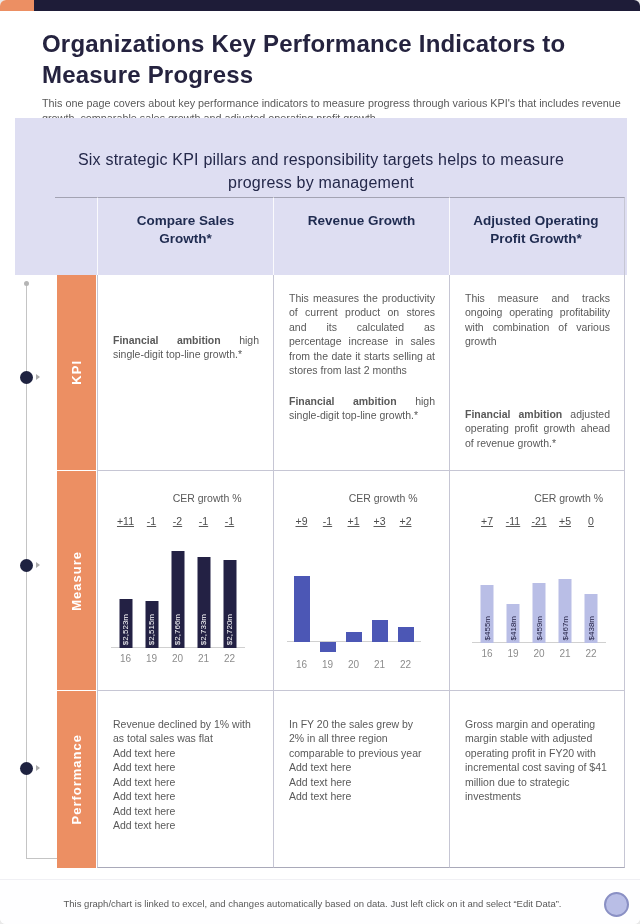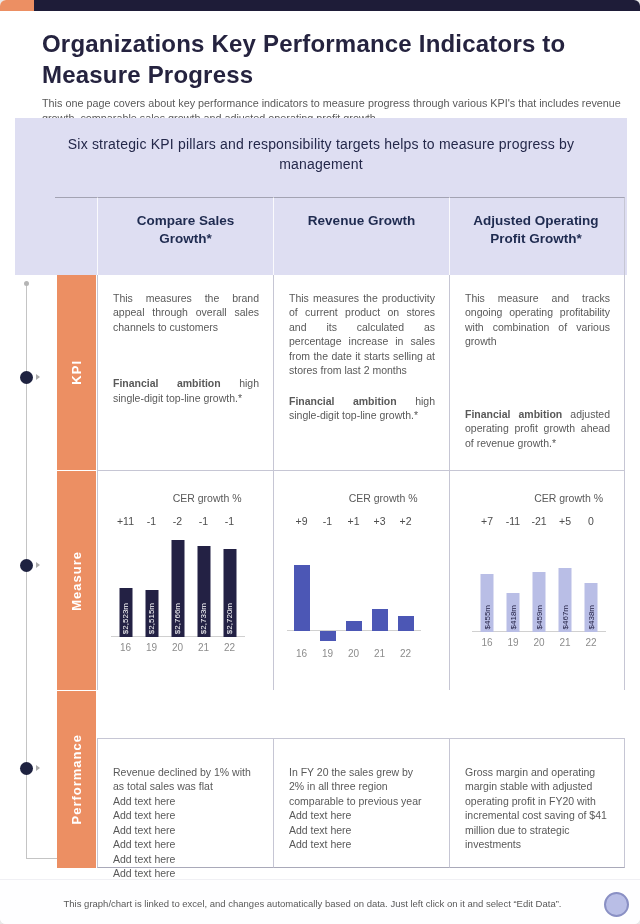--- a/index.html
+++ b/index.html
@@ -13,54 +13,54 @@
   .top-navy   { position:absolute; left:34px; top:0; width:606px; height:11px; background:#1E1C38; }
 
   
   .title { position:absolute; left:42px; top:28px; width:572px; font-size:24px;
            font-weight:bold; color:#25233F; line-height:1.3; letter-spacing:.2px; }
   .subtitle { position:absolute; left:42px; top:96px; width:582px; font-size:10.8px;
               color:#595959; line-height:1.35; }
 
   
   .banner { position:absolute; left:15px; top:118px; width:612px; height:157px; background:#DEDEF2; }
-  .banner-text { margin:16px auto 0 auto; max-width:552px; text-align:center;
-                 font-size:14px; color:#24284A; line-height:1.45; letter-spacing:.2px; }
+  .banner-text { margin:30px auto 0 auto; max-width:552px; text-align:center;
+                 font-size:16px; color:#24284A; line-height:1.45; letter-spacing:.2px; }
 
   
   .grid { position:absolute; left:55px; top:197px; width:570px; height:671px;
           display:grid; grid-template-columns:42px 176px 176px 176px;
           grid-template-rows:78px 195px 220px 178px; }
   .hcell { border-top:1px solid #A3A3B3; padding:14px 22px 0 22px; text-align:center;
            font-size:13.5px; font-weight:bold; color:#1F2B50; line-height:1.35; }
   .hcell.data { border-left:1px solid rgba(255,255,255,.85); }
   .bcell { background:#ffffff; border-left:1px solid #C6C6D4; font-size:10.5px;
            color:#595959; line-height:1.38; }
   .col-last { border-right:1px solid #C6C6D4;padding-left:20px; }
   .row-mid  { border-top:1px solid #C6C6D4; }
   .row-last { border-bottom:1px solid #A9A9B9; }
   .kpi-cell { padding:16px 14px 0 15px; }
   .kpi-desc { text-align:justify; }
   .kpi-amb  { text-align:justify; }
-  .perf-cell { padding:26px 14px 0 15px; white-space:pre-line;margin-top:48px; }
+  .perf-cell { padding:26px 14px 0 15px; white-space:pre-line; }
 
   
   .lcell { background:#ffffff; padding:0 1px 0 2px; }
   .lcell.gap { padding-top:1px; }
   .lfill { width:100%; height:100%; background:#EC8F63; display:flex;
            align-items:center; justify-content:center; }
   .lfill span { writing-mode:vertical-rl; transform:rotate(180deg); color:#ffffff;
                 font-weight:bold; font-size:13px; letter-spacing:1px; }
 
   
   .measure-cell { display:flex; flex-direction:column; align-items:center; padding-top:20px; }
   .chart { width:130px; transform:translateX(-8px); }
   .chart-title { text-align:right; font-size:10.5px; color:#595959; padding-right:1px;
                  margin-bottom:9px; }
-  .cer-row { display:flex; margin-bottom:6px; }
+  .cer-row { display:flex; margin-bottom:17px;text-decoration:underline; }
   .cer-row span { width:26px; text-align:center; font-size:10.5px; color:#4D4D4D; }
   .plot { position:relative; display:flex; }
   .plot-col { position:relative; width:26px; height:100%; }
   .axis { position:absolute; left:-2px; right:-2px; height:1px; background:#D0D0D0; z-index:0; }
   .bar { position:absolute; left:50%; transform:translateX(-50%); z-index:1;
          display:flex; justify-content:center; align-items:flex-end; }
   .bar-label { writing-mode:vertical-rl; transform:rotate(180deg); font-size:8px;
                margin-bottom:3px; white-space:nowrap; }
   .x-row { display:flex; margin-top:4px; }
   .x-row span { width:26px; text-align:center; font-size:10px; color:#8C8C8C; }
@@ -104,21 +104,20 @@
     <div class="hcell data">Compare Sales Growth*</div>
     <div class="hcell data">Revenue Growth</div>
     <div class="hcell data col-last">Adjusted Operating Profit Growth*</div>
 
     <div class="lcell">
       <div class="lfill">
           <span>KPI</span>
         </div>
     </div>
     <div class="bcell kpi-cell">
-      <p class="kpi-desc">This measures the brand appeal through overall sales channels to customers</p>
       <p class="kpi-amb" style="margin-top:42px"><b>Financial ambition</b><span> high single-digit top-line growth.*</span></p>
     </div>
     <div class="bcell kpi-cell">
       <p class="kpi-desc">This measures the productivity of current product on stores and its calculated as percentage increase in sales from the date it starts selling at stores from  last 2 months</p>
       <p class="kpi-amb" style="margin-top:16px"><b>Financial ambition</b><span> high single-digit top-line growth.*</span></p>
     </div>
     <div class="bcell kpi-cell col-last">
       <p class="kpi-desc">This measure and tracks ongoing operating profitability with combination of various growth</p>
       <p class="kpi-amb" style="margin-top:58px"><b>Financial ambition</b><span> adjusted operating profit growth ahead of revenue  growth.*</span></p>
     </div>

